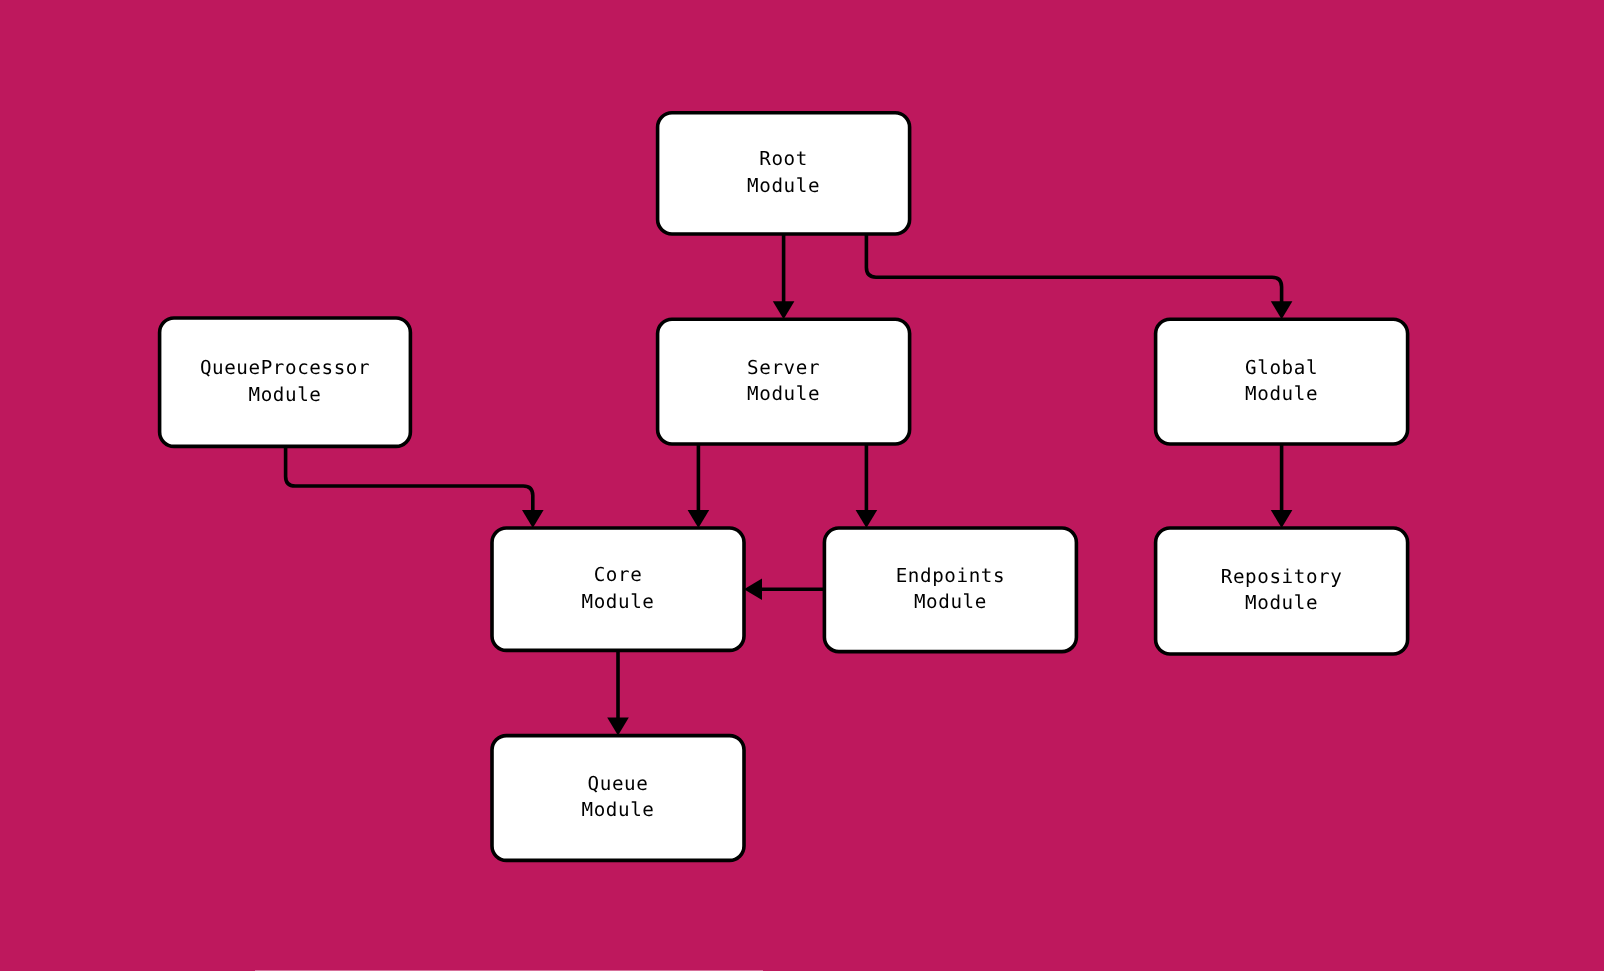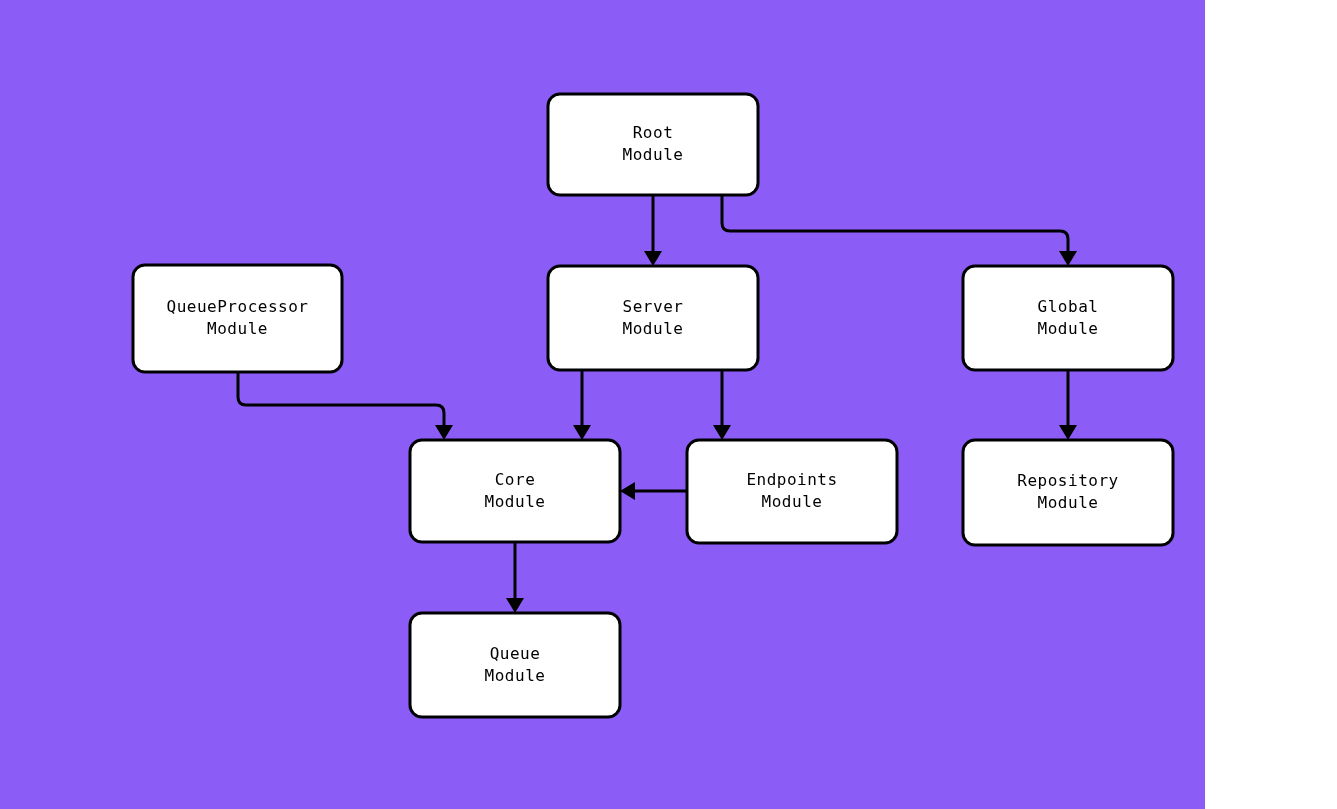--- a/index.html
+++ b/index.html
@@ -9,23 +9,23 @@
     background: #ffffff;
   }
   body {
     width: 1337px;
     height: 809px;
     overflow: hidden;
     font-family: "DejaVu Sans Mono", "Liberation Mono", monospace;
   }
   #diagram-root {
     position: relative;
-    width: 1205px;
+    width: 1337px;
     height: 809px;
-    background: #8b5cf6;
+    background: #be185d;
   }
   #diagram-svg {
     display: block;
     width: 1337px;
     height: 809px;
   }
   .node-box {
     fill: #ffffff;
     stroke: #000000;
     stroke-width: 3;

